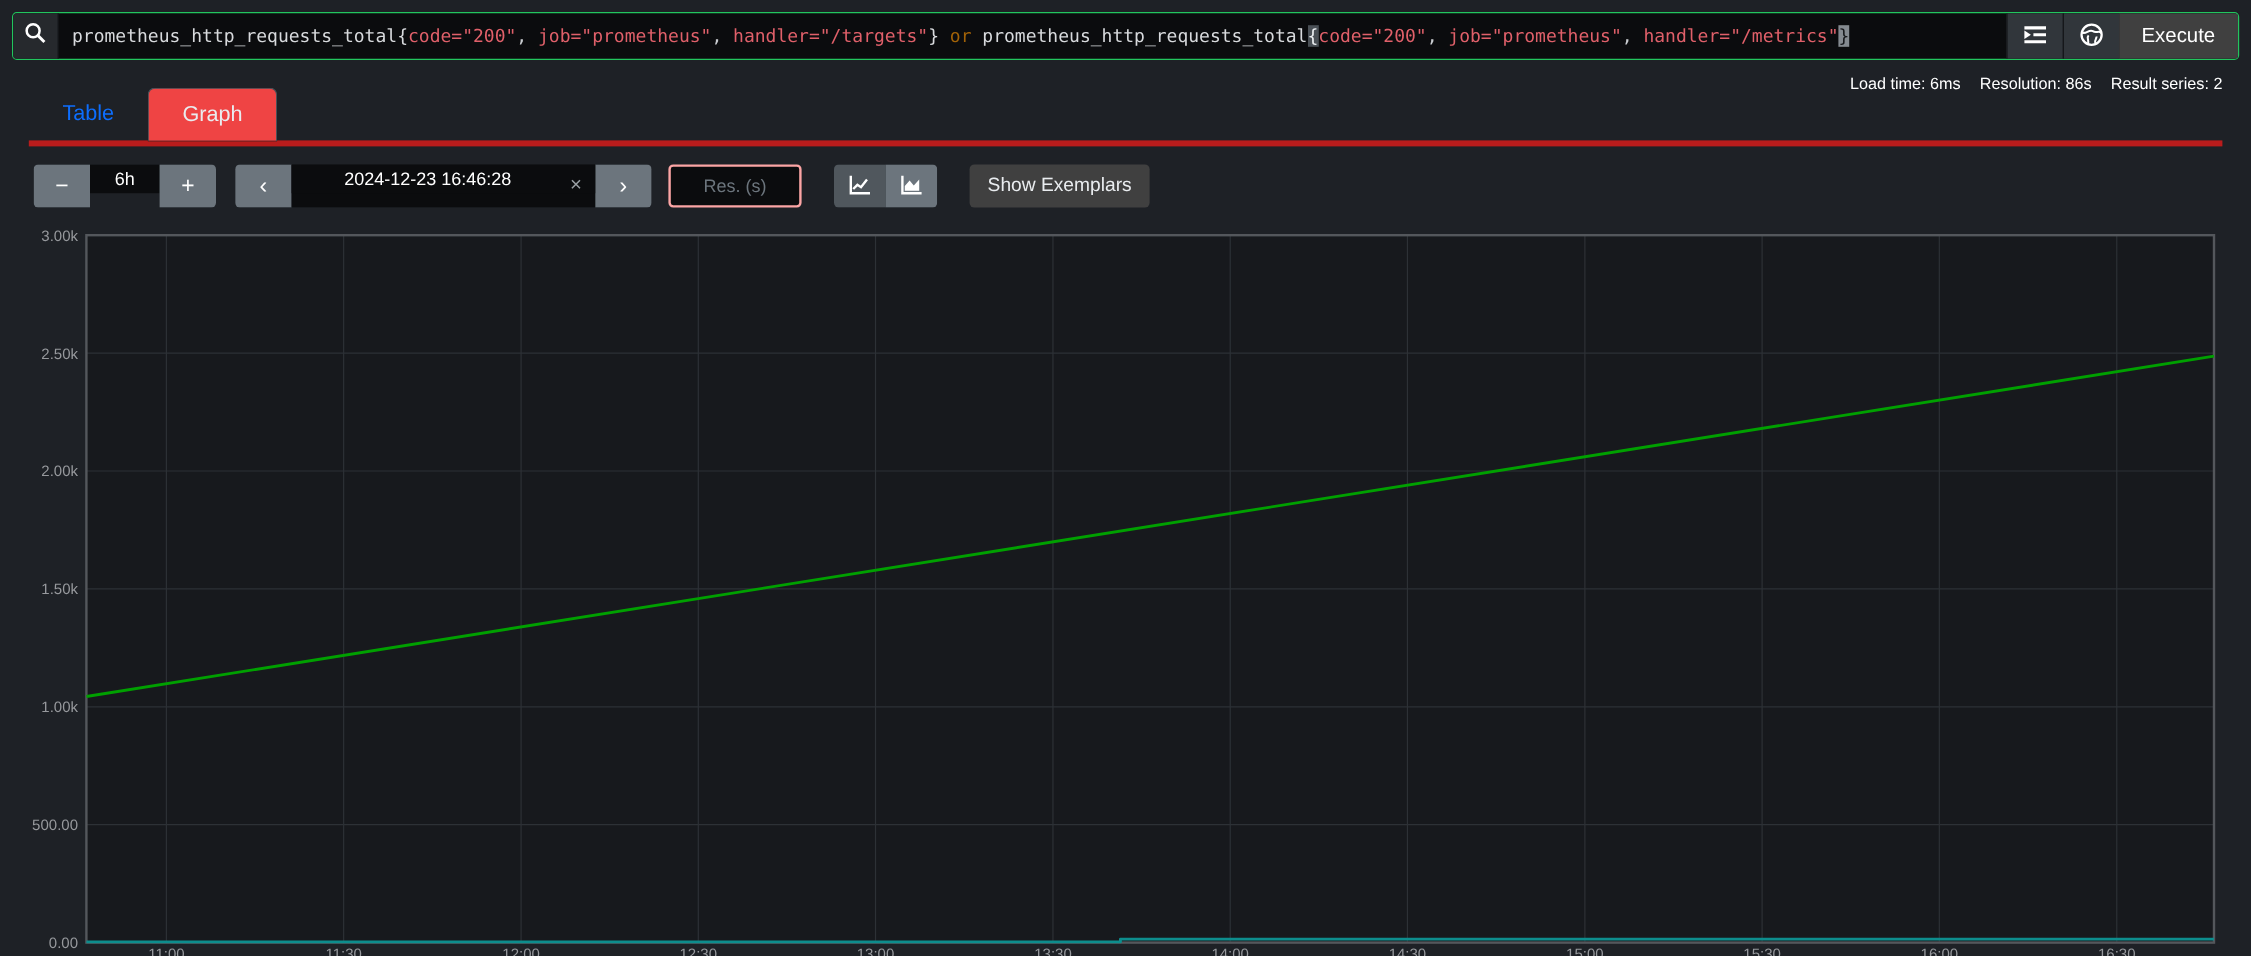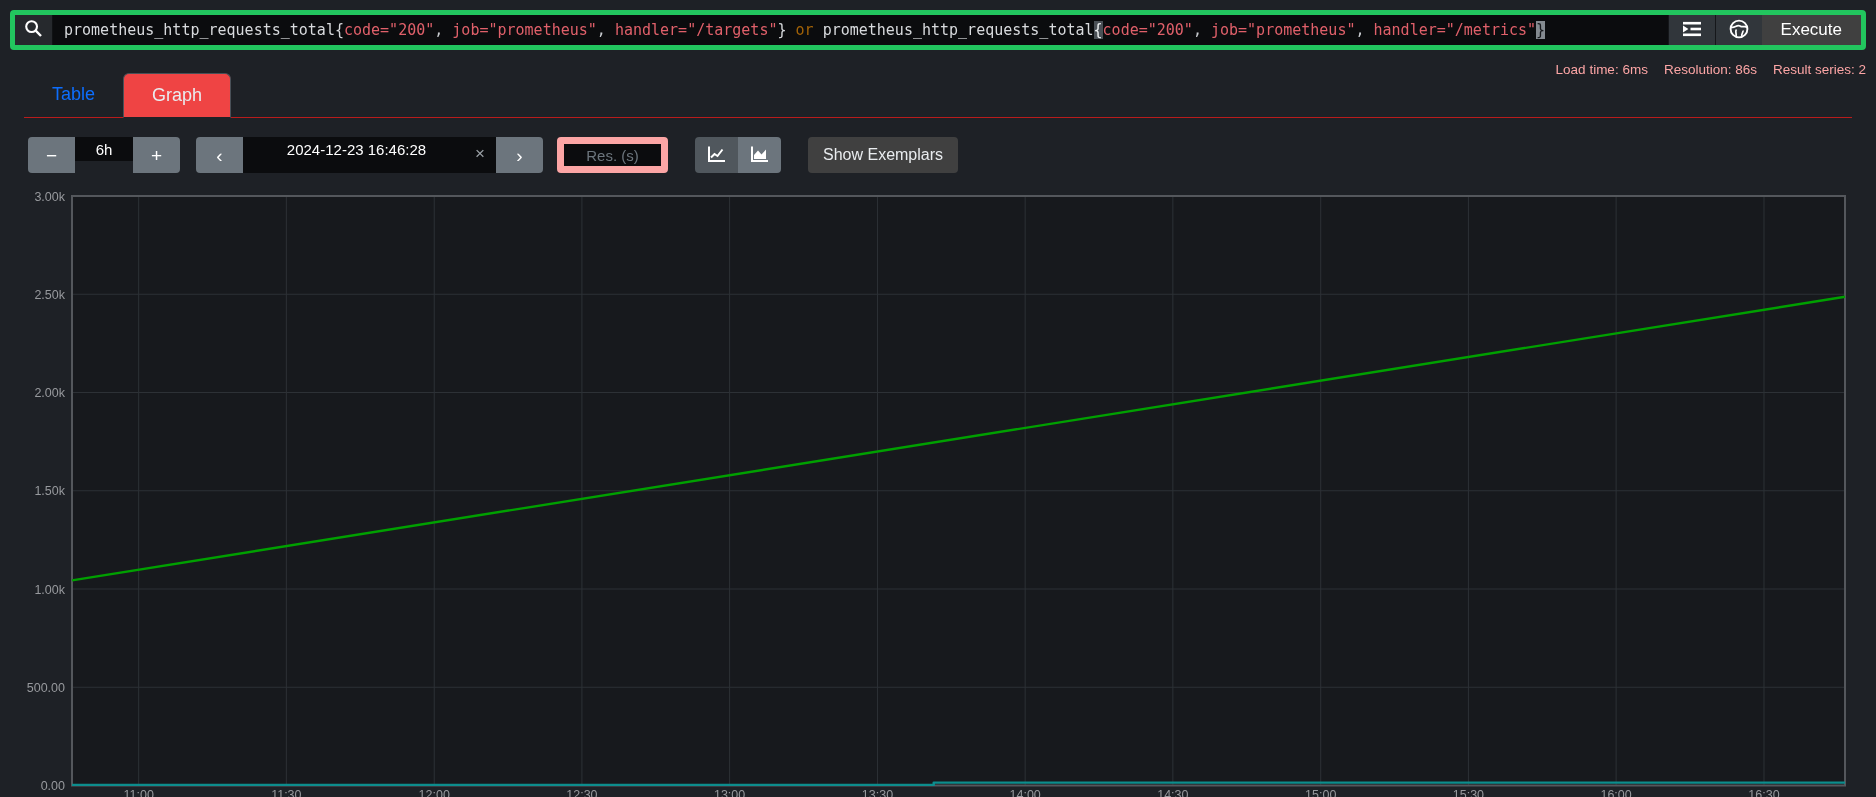--- a/index.html
+++ b/index.html
@@ -5,49 +5,49 @@
   * { box-sizing: border-box; margin: 0; padding: 0; }
   html,body { width:1876px; height:797px; overflow:hidden; }
   body {
     background:#1e2126;
     font-family:"Liberation Sans", sans-serif;
     position:relative;
     color:#dee2e6;
   }
   
   .query-row { position:absolute; left:10px; top:10px; width:1856px; height:40px; display:flex; }
-  .query-group { display:flex; width:100%; height:40px; border-radius:4px; overflow:hidden; background:#0b0c0e; border:5px solid #22c55e; }
+  .query-group { display:flex; width:100%; height:40px; border-radius:4px; overflow:hidden; background:#0b0c0e; border:1px solid #22c55e; }
   .addon { width:38px; background:#26292d; display:flex; align-items:center; justify-content:center; flex:none; border-right:1px solid #101214; }
   .query-input { flex:1; display:flex; align-items:center; padding-left:11px; font-family:"DejaVu Sans Mono", monospace; font-size:15px; white-space:pre; overflow:hidden; color:#d8dadd; cursor:text; }
   .seg-m { color:#d8dadd; }
   .seg-b { color:#d8dadd; }
   .seg-p { color:#e0606a; }
   .seg-c { color:#c9ccd0; }
   .seg-o { color:#a16207; }
   .seg-bh { color:#eceff1; background:#4a5056; }
   .seg-bc { color:#16181b; background:#848a90; }
   .icon-btn { width:47px; flex:none; background:#31363b; border:none; border-left:1px solid #15171a; display:flex; align-items:center; justify-content:center; cursor:pointer; }
   .execute-btn { flex:none; background:#404040; color:#ffffff; border:none; font-size:17px; padding:0 19px; font-family:"Liberation Sans", sans-serif; cursor:pointer; }
   
-  .stats-row { position:absolute; top:62px; right:10px; display:flex; gap:16px; font-size:13.5px; color:#fca5a5; }
+  .stats-row { position:absolute; top:62px; right:24px; display:flex; gap:16px; font-size:13.5px; color:#ffffff; }
   
-  .tabbar { position:absolute; left:24px; top:73px; width:1828px; display:flex; border-bottom:1px solid #b91c1c; }
+  .tabbar { position:absolute; left:24px; top:73px; width:1828px; display:flex; border-bottom:5px solid #b91c1c; }
   .tab { font-size:18px; padding:11px 28px; margin-bottom:-1px; border-radius:6px 6px 0 0; cursor:pointer; }
   .tab-inactive { color:#0d6efd; }
   .tab-active { color:#e9ecef; background:#ef4444; border:1px solid #495057; border-bottom:1px solid #1e2126; }
   
   .controls { position:absolute; left:28px; top:137px; display:flex; align-items:center; }
   .grp { display:flex; border-radius:4px; overflow:hidden; height:36px; }
   .btn-gray { background:#6c757d; color:#fff; border:none; min-width:47px; height:36px; font-size:19px; line-height:1; cursor:pointer; font-family:"Liberation Sans", sans-serif; }
   .black-input { background:#0b0c0e; color:#fff; border:none; height:24px; text-align:center; font-size:15px; font-family:"Liberation Sans", sans-serif; outline:none; }
   .range-input { width:58px; }
   .dt-wrap { position:relative; width:253px; height:36px; background:#0b0c0e; }
   .dt-input { width:100%; padding-right:34px; padding-left:8px; }
   .dt-clear { position:absolute; right:11px; top:7px; color:#9aa0a5; font-size:17px; cursor:pointer; }
-  .res-input { width:111px; height:36px; background:#0b0c0e; border:7px solid #fca5a5; border-radius:4px; color:#dee2e6; text-align:center; font-size:15px; font-family:"Liberation Sans", sans-serif; outline:none; }
+  .res-input { width:111px; height:36px; background:#0b0c0e; border:2px solid #fca5a5; border-radius:4px; color:#dee2e6; text-align:center; font-size:15px; font-family:"Liberation Sans", sans-serif; outline:none; }
   .res-input::placeholder { color:#6c757d; opacity:1; }
   .toggle-btn { width:43px; height:36px; border:none; display:flex; align-items:center; justify-content:center; cursor:pointer; }
   .toggle-active { background:#50575d; }
   .toggle-idle { background:#6c757d; }
   .exemplars-btn { background:#404040; color:#e9ecef; border:none; border-radius:4px; height:36px; font-size:16px; padding:0 15px; font-family:"Liberation Sans", sans-serif; cursor:pointer; }
   .sp16 { width:16px; flex:none; } .sp14 { width:14px; flex:none; } .sp27 { width:27px; flex:none; }
   
   .chart-wrap { position:absolute; left:0; top:180px; width:1876px; height:617px; }
   svg text { font-family:"Liberation Sans", sans-serif; }
 </style>

